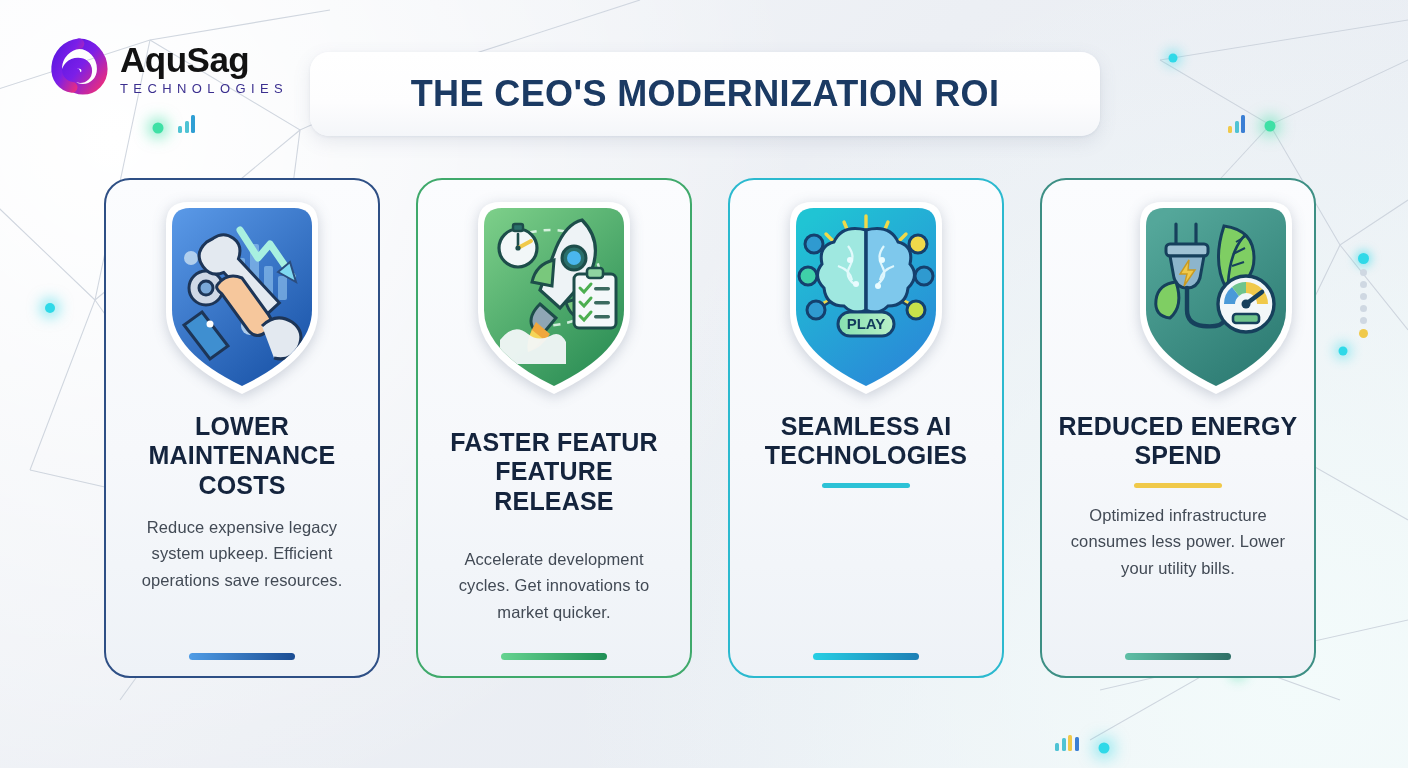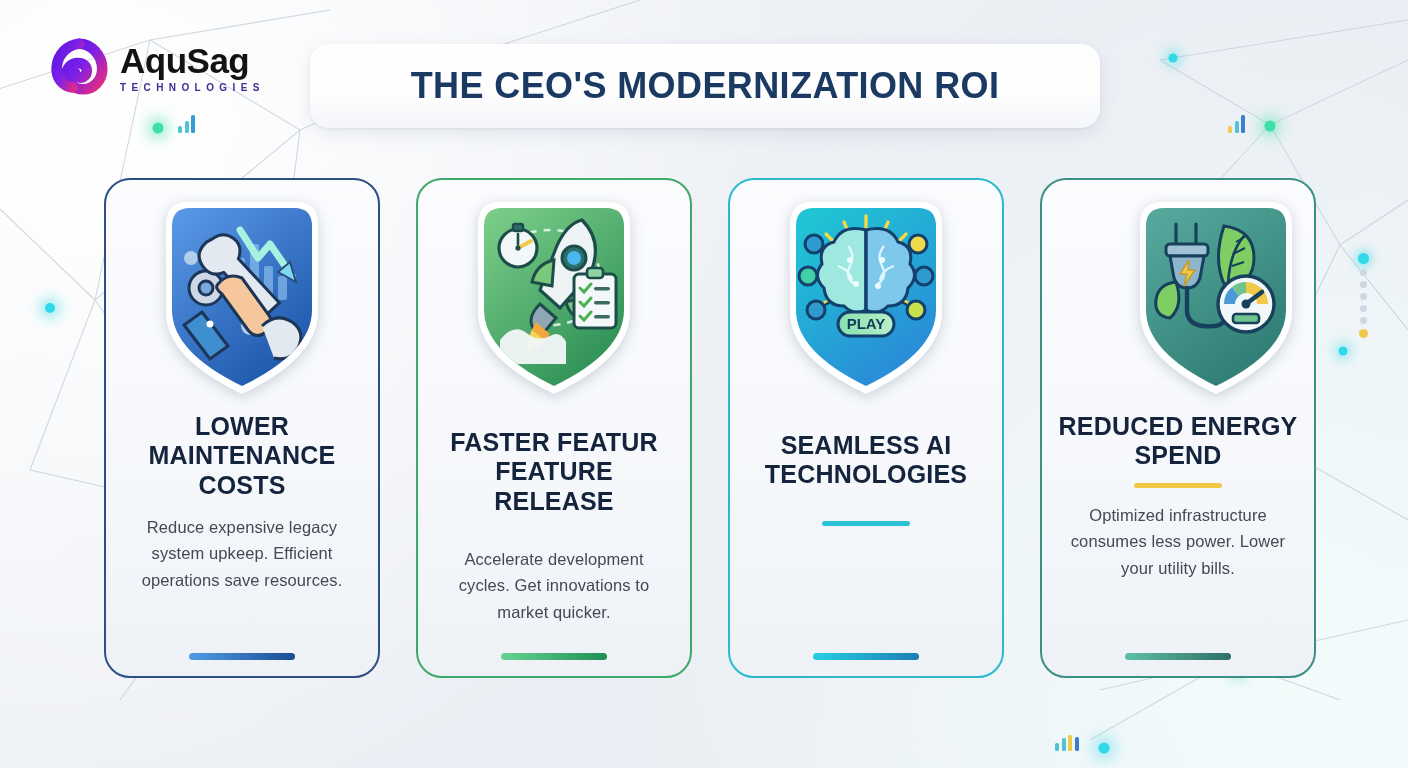--- a/index.html
+++ b/index.html
@@ -16,25 +16,25 @@
       linear-gradient(135deg,#f5f7fa 0%,#eceff4 45%,#e9edf3 70%,#eef3f5 100%);
   }
   .netlayer{position:absolute;inset:0;pointer-events:none;}
   .glowdot{position:absolute;border-radius:50%;transform:translate(-50%,-50%);}
 
   
   .brand{position:absolute;left:48px;top:36px;display:flex;align-items:center;gap:10px;}
   .brand-mark{width:62px;height:62px;flex:0 0 62px;}
   .brand-text{display:flex;flex-direction:column;line-height:1;padding-top:2px;}
   .brand-name{font-size:35px;font-weight:bold;color:#121212;letter-spacing:-.5px;}
-  .brand-sub{font-size:10px;font-weight:bold;color:#3b2f8f;letter-spacing:5.4px;margin-top:5px;}
+  .brand-sub{font-size:13px;font-weight:normal;color:#3b2f8f;letter-spacing:5.4px;margin-top:5px;}
 
   
   .titlebar{
-    position:absolute;left:310px;top:44px;width:790px;height:84px;
+    position:absolute;left:310px;top:52px;width:790px;height:84px;
     background:linear-gradient(180deg,#ffffff 0%,#fdfdfe 60%,#f4f6f9 100%);
     border-radius:19px;
     box-shadow:0 6px 18px rgba(90,110,140,.13), 0 1px 3px rgba(90,110,140,.10);
     display:flex;align-items:center;justify-content:center;
   }
   .titlebar h1{
     margin:0;font-size:36px;font-weight:bold;color:#1b3a63;
     letter-spacing:.4px;white-space:nowrap;
     text-shadow:0 1px 0 rgba(255,255,255,.6);
   }
@@ -49,21 +49,21 @@
     padding:16px 14px 0;box-sizing:border-box;
   }
   .card::before{
     content:"";position:absolute;inset:-9px;border-radius:34px;z-index:-1;
     filter:blur(9px);opacity:.55;
   }
   .card.c1{border-color:#2e4f85;}
   .card.c1::before{background:radial-gradient(closest-side,#7fa9e8,rgba(127,169,232,0));}
   .card.c2{border-color:#3fa96b;gap:16px;}
   .card.c2::before{background:radial-gradient(closest-side,#8fe0ad,rgba(143,224,173,0));}
-  .card.c3{border-color:#2bb9cf;gap:19px;}
+  .card.c3{border-color:#2bb9cf;}
   .card.c3::before{background:radial-gradient(closest-side,#7fe3f2,rgba(127,227,242,0));}
   .card.c4{border-color:#3d8f84;align-items:flex-end;}
   .card.c4::before{background:radial-gradient(closest-side,#93d8cc,rgba(147,216,204,0));}
 
   
   .badge-wrap{width:168px;height:196px;margin-top:4px;position:relative;}
   .badge{
     width:100%;height:100%;
     filter:drop-shadow(0 3px 7px rgba(40,60,90,.22));
   }

